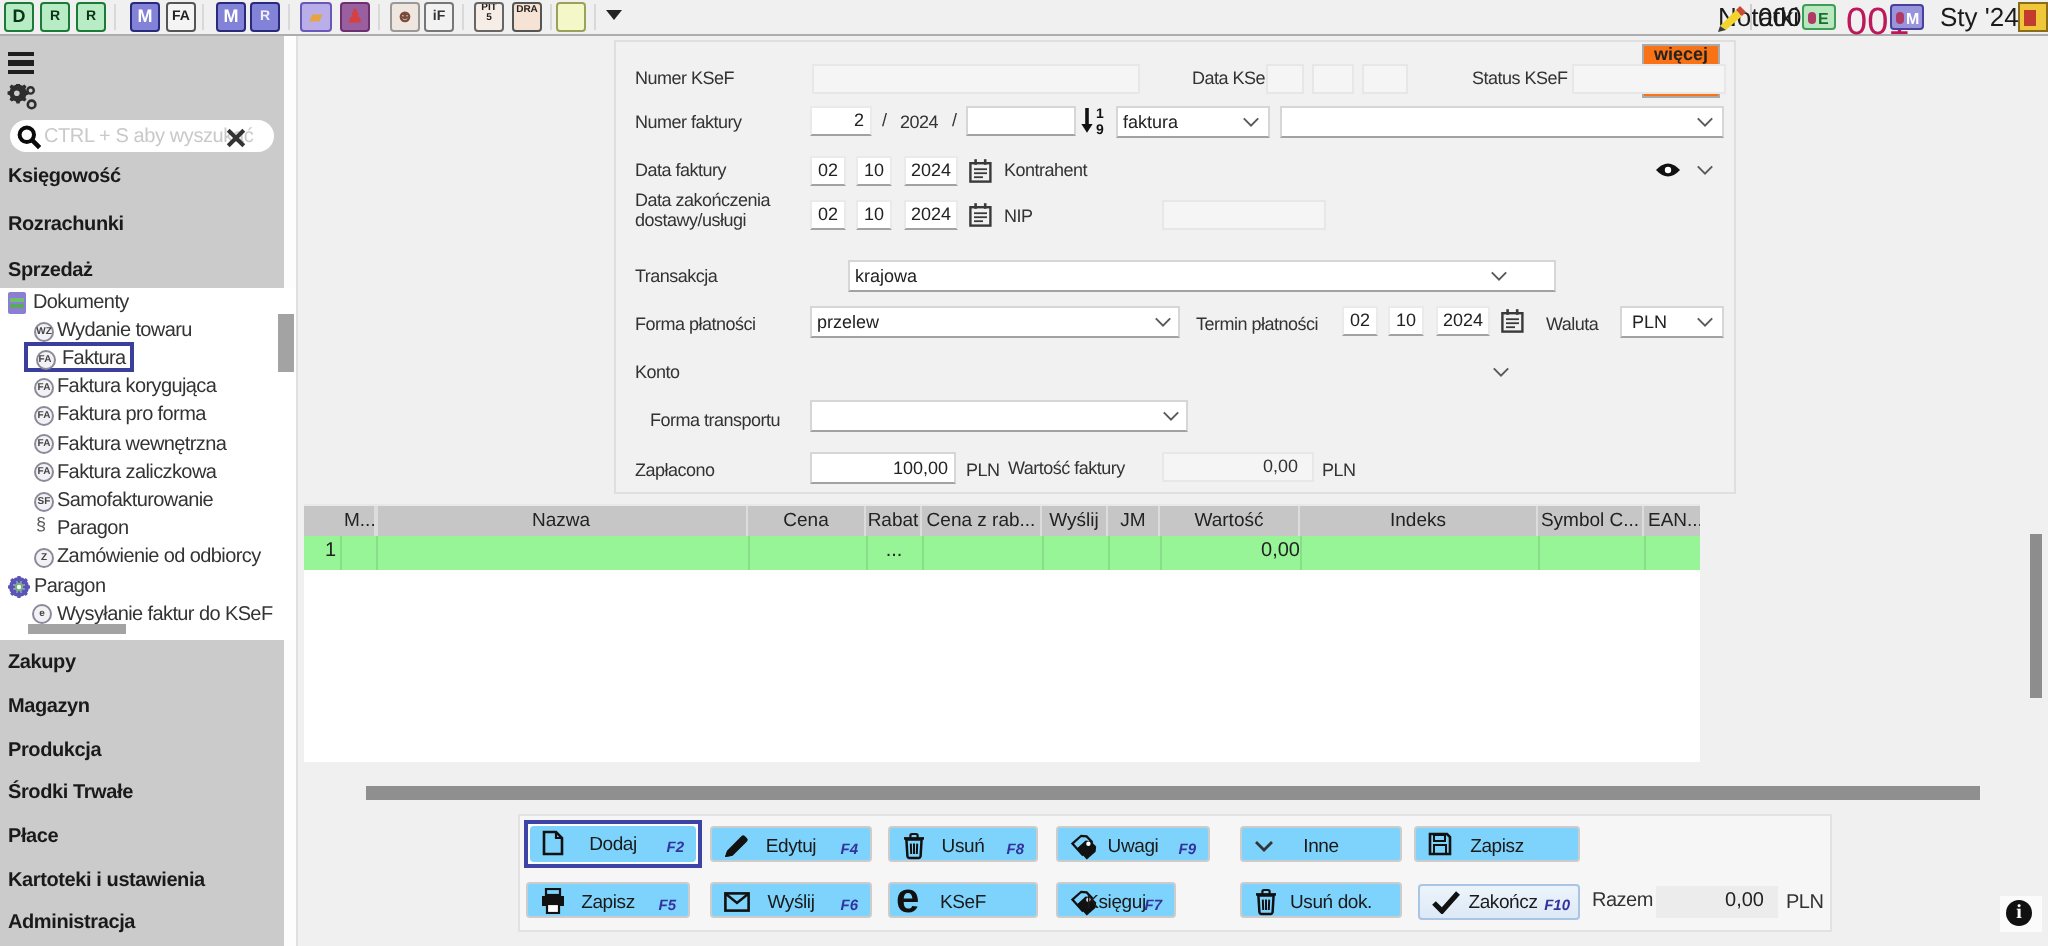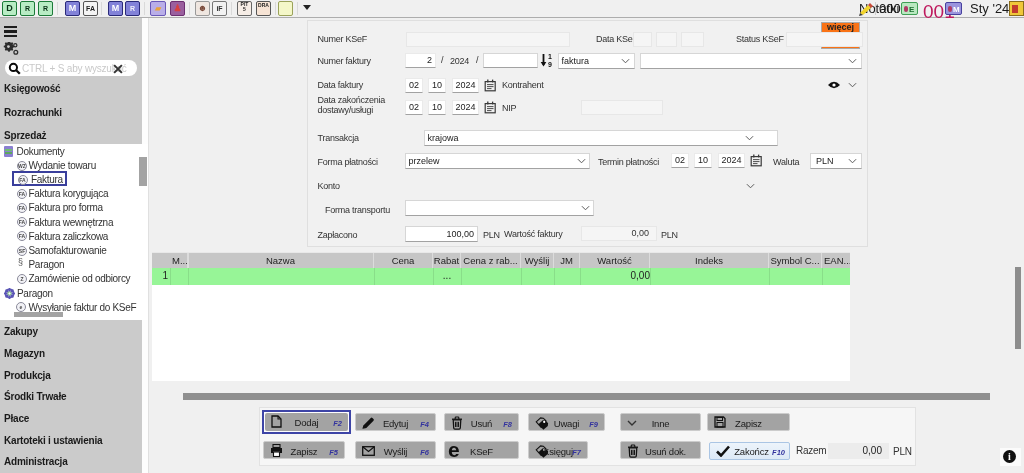--- a/index.html
+++ b/index.html
@@ -14,21 +14,21 @@
   .dt { text-align:center; line-height:13px; border:1px solid #eaeaea !important; border-bottom:1px solid #a2a2a2 !important; }
   .cal { position:absolute; }
   
   #sidebar { position:absolute; left:0; top:18px; width:142px; height:455px; background:#cbcbcb; }
   .mhead { position:absolute; left:4px; font-size:10px; letter-spacing:-0.2px; font-weight:bold; color:#1a1a1a; white-space:nowrap; }
   #tree { position:absolute; left:0; top:126px; width:148px; height:176px; background:#fff; overflow:hidden; }
   .ti { position:absolute; font-size:10px; color:#333; white-space:nowrap; letter-spacing:-0.3px; }
   
   .th { position:absolute; top:0; height:15px; font-size:9.5px; color:#222; text-align:center; line-height:15px; border-right:1px solid #dcdcdc; overflow:hidden; }
   
-  .btn { position:absolute; height:18px; background:#a3a3a3; border:1px solid #cccccc; border-radius:2px; }
+  .btn { position:absolute; height:18px; background:#7dd3fc; border:1px solid #cccccc; border-radius:2px; }
   .btn .t { position:absolute; width:100%; text-align:center; font-size:9.5px; letter-spacing:-0.2px; color:#1a1a1a; top:3.5px; }
   .fk { position:absolute; right:6px; top:5.5px; font-size:7.5px; font-weight:bold; font-style:italic; color:#33339e; }
   .bicon { position:absolute; left:6px; top:2px; }
   .tbi { position:absolute; top:1px; width:15px; height:15px; border:1px solid #333; border-radius:2px; font-size:9px; font-weight:bold; text-align:center; line-height:13px; overflow:hidden; }
   .tsep { position:absolute; top:2px; width:1px; height:13px; background:#d9d9d9; }
   .tico { position:absolute; width:10px; height:10px; border-radius:50%; border:1px solid #8a8a9a; background:#f2f2f6; font-size:5px; color:#444; text-align:center; line-height:9px; font-weight:bold; }
   .grl { position:absolute; top:0; width:1px; height:17px; background:rgba(0,0,0,0.09); }
 </style>
 </head>
 <body>

